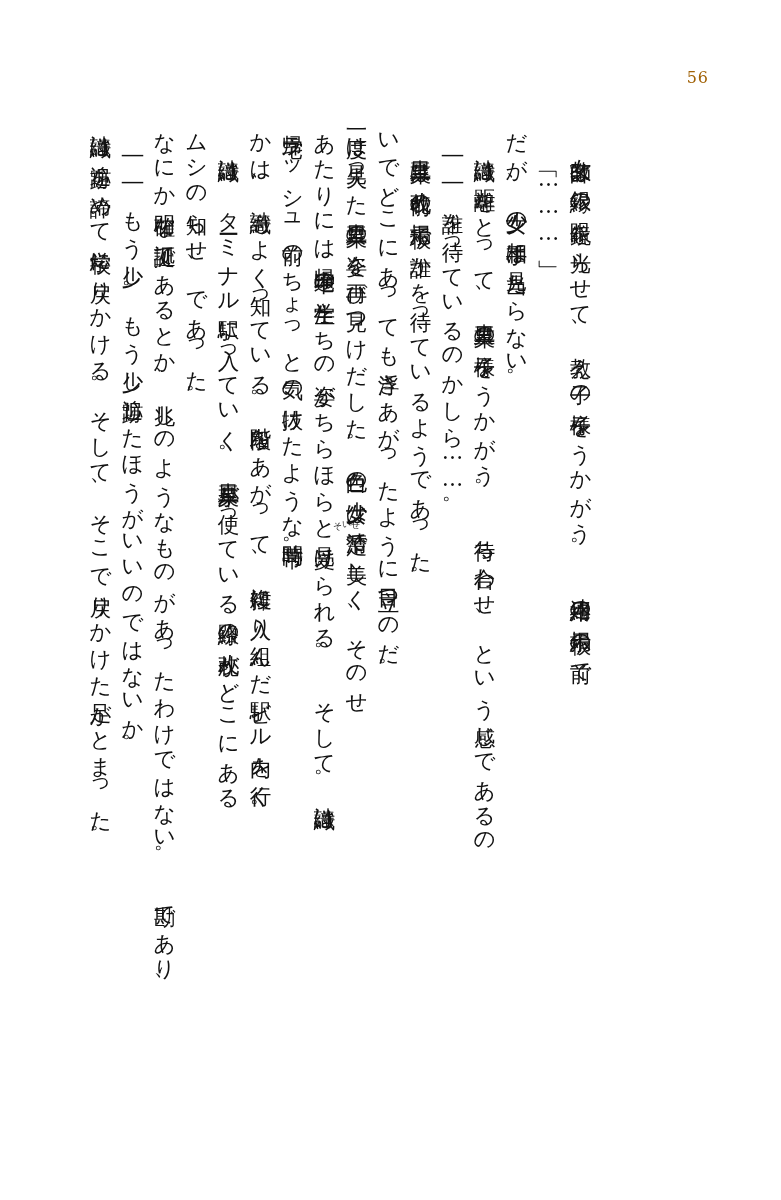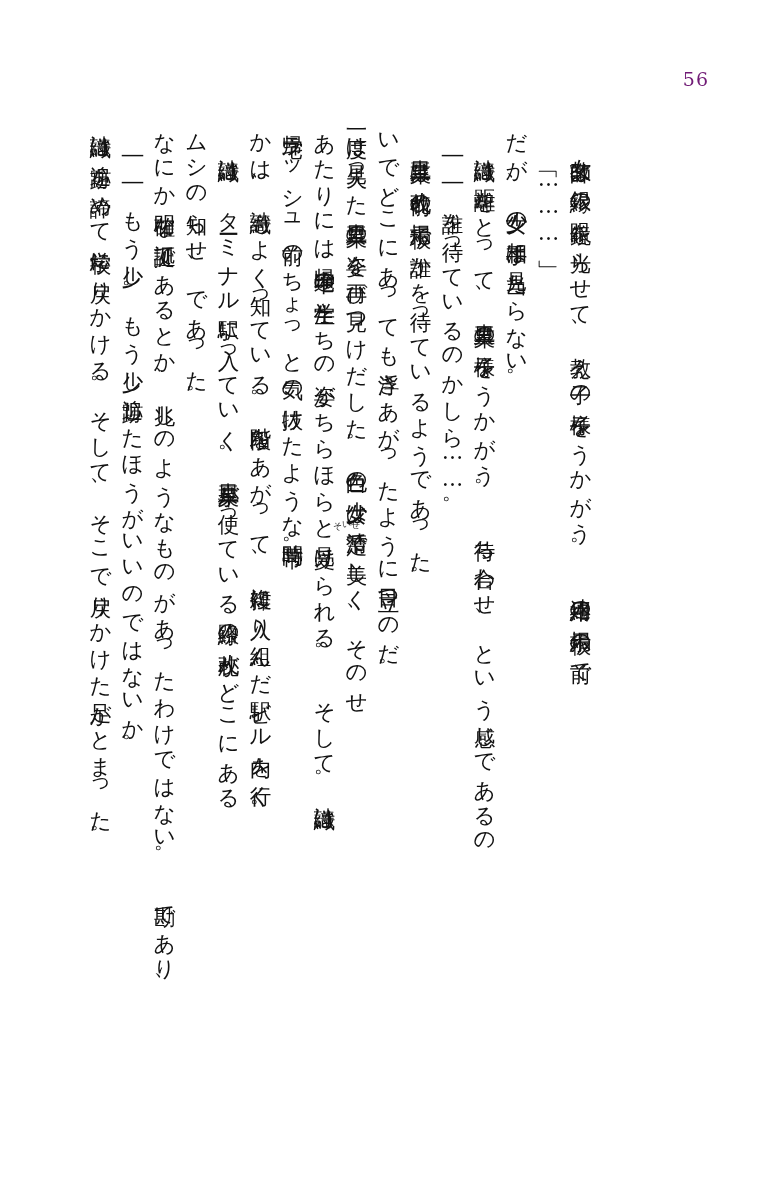--- a/index.html
+++ b/index.html
@@ -17,23 +17,23 @@
   .page {
     position: relative;
     width: 781px;
     height: 1200px;
     background: #ffffff;
   }
   .page-number {
     position: absolute;
     top: 68px;
     right: 72px;
-    font-size: 19px;
+    font-size: 16px;
     letter-spacing: 1px;
-    color: #701a75;
+    color: #a16207;
     font-family: "DejaVu Serif", "Liberation Serif", serif;
   }
   .text-block {
     position: absolute;
     top: 118px;
     right: 62px;
     height: 990px;
     width: 640px;
     display: flex;
     flex-direction: row;

